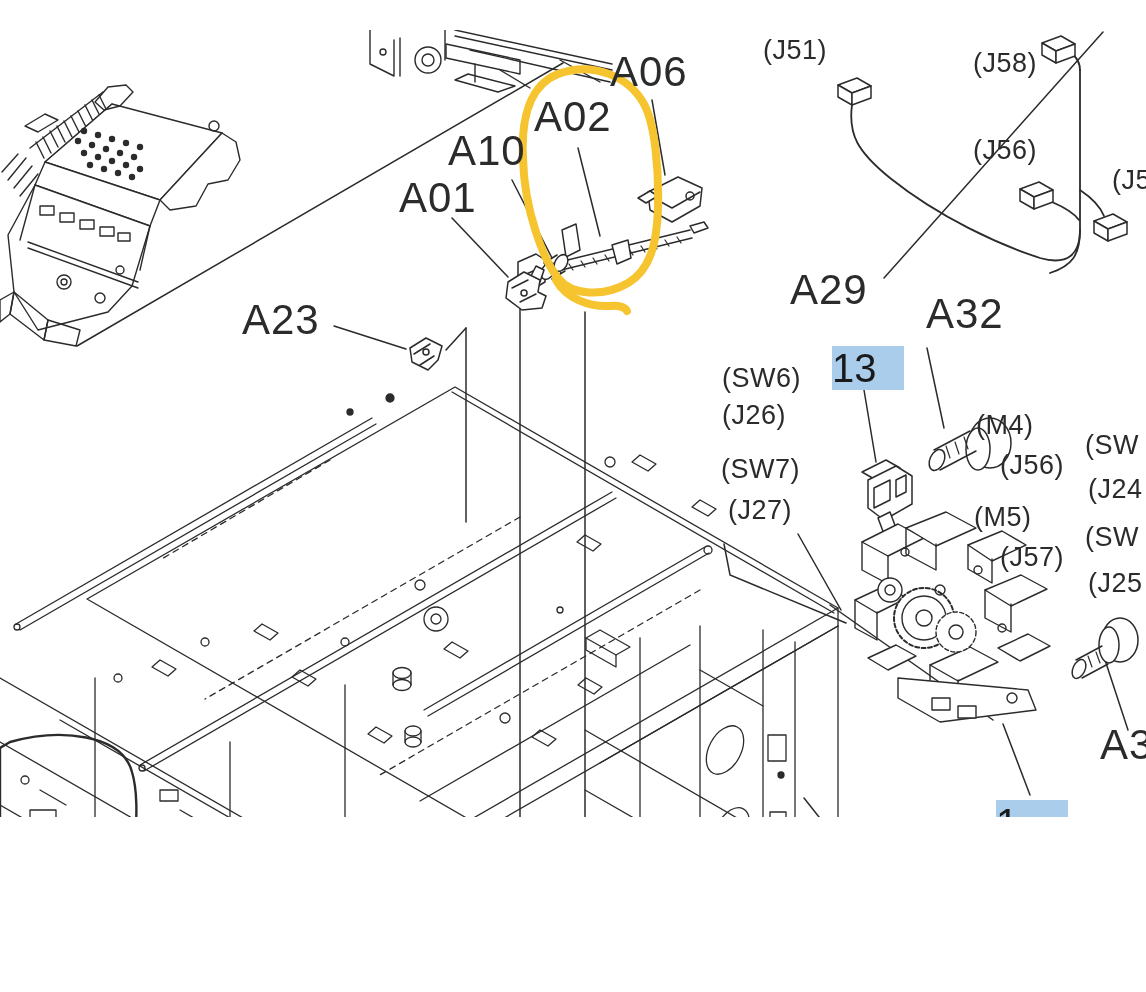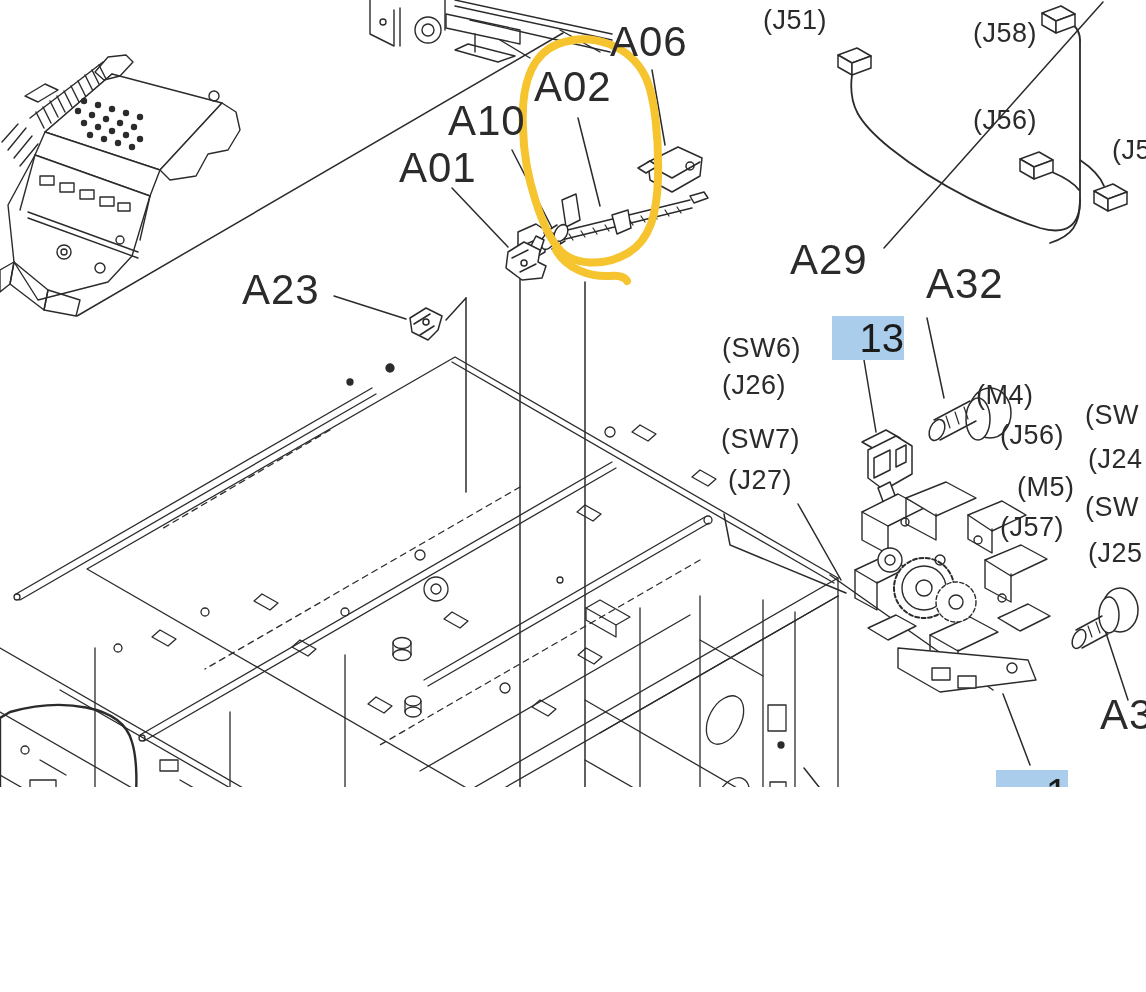--- a/index.html
+++ b/index.html
@@ -1,23 +1,23 @@
 <!DOCTYPE html>
 <html><head>
 <meta charset="utf-8">
 <style>
   html,body{margin:0;padding:0;background:#fff;}
   .stage{position:relative;width:1146px;height:787px;background:#fff;overflow:hidden;
-         font-family:"Liberation Sans",sans-serif;}
+         font-family:"Liberation Sans",sans-serif;margin-top:30px;}
   svg.art{position:absolute;left:0;top:0;}
   .lbl{position:absolute;color:#2b2b2b;white-space:nowrap;line-height:1;
        font-family:"Liberation Sans",sans-serif;font-weight:400;}
   .lbl.big{font-size:42px;letter-spacing:1px;}
   .lbl.small{font-size:27px;letter-spacing:0.5px;}
-  .badge{position:absolute;background:#a9cdea;color:#1a1a1a;text-align:right;
+  .badge{position:absolute;background:#a9cdea;color:#1a1a1a;text-align:left;
          font-size:40px;font-weight:400;}
   .badge13{left:832px;top:316px;width:72px;height:44px;line-height:44px;}
   .badge1{left:996px;top:770px;width:72px;height:46px;line-height:46px;}
 </style>
 </head>
 <body>
 
 <div class="stage">
 
 <svg class="art" width="1146" height="992" viewBox="0 0 1146 992">
@@ -389,21 +389,21 @@
 <div class="lbl small" style="left:973px;top:107px;">(J56)</div>
 <div class="lbl small" style="left:1112px;top:137px;">(J5</div>
 
 <div class="lbl small" style="left:722px;top:335px;">(SW6)</div>
 <div class="lbl small" style="left:722px;top:372px;">(J26)</div>
 <div class="lbl small" style="left:721px;top:426px;">(SW7)</div>
 <div class="lbl small" style="left:728px;top:467px;">(J27)</div>
 
 <div class="lbl small" style="left:976px;top:382px;">(M4)</div>
 <div class="lbl small" style="left:1000px;top:422px;">(J56)</div>
-<div class="lbl small" style="left:1017px;top:474px;">(M5)</div>
+<div class="lbl small" style="left:974px;top:474px;">(M5)</div>
 <div class="lbl small" style="left:1000px;top:514px;">(J57)</div>
 
 <div class="lbl small" style="left:1085px;top:402px;">(SW</div>
 <div class="lbl small" style="left:1088px;top:446px;">(J24</div>
 <div class="lbl small" style="left:1085px;top:494px;">(SW</div>
 <div class="lbl small" style="left:1088px;top:540px;">(J25</div>
 
 <div class="badge badge13">13</div>
 <div class="badge badge1">1</div>
 

